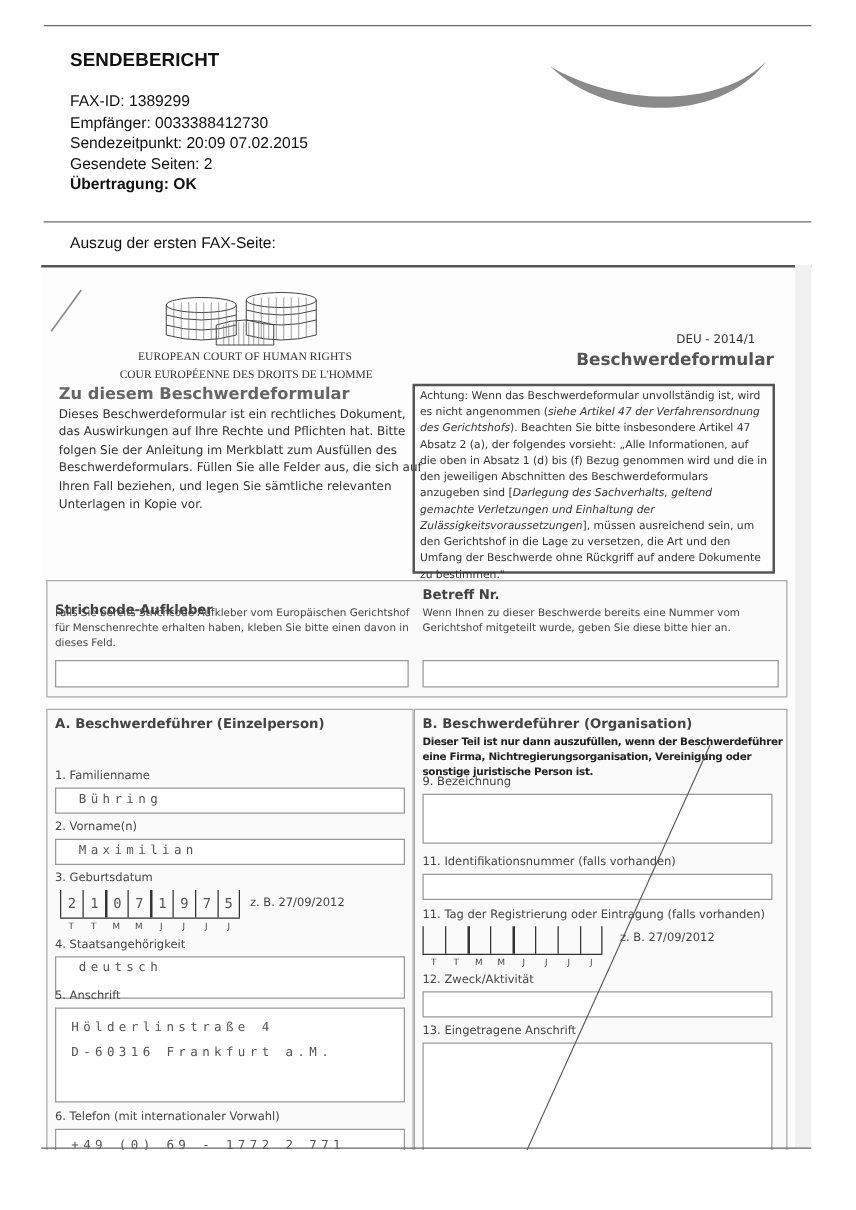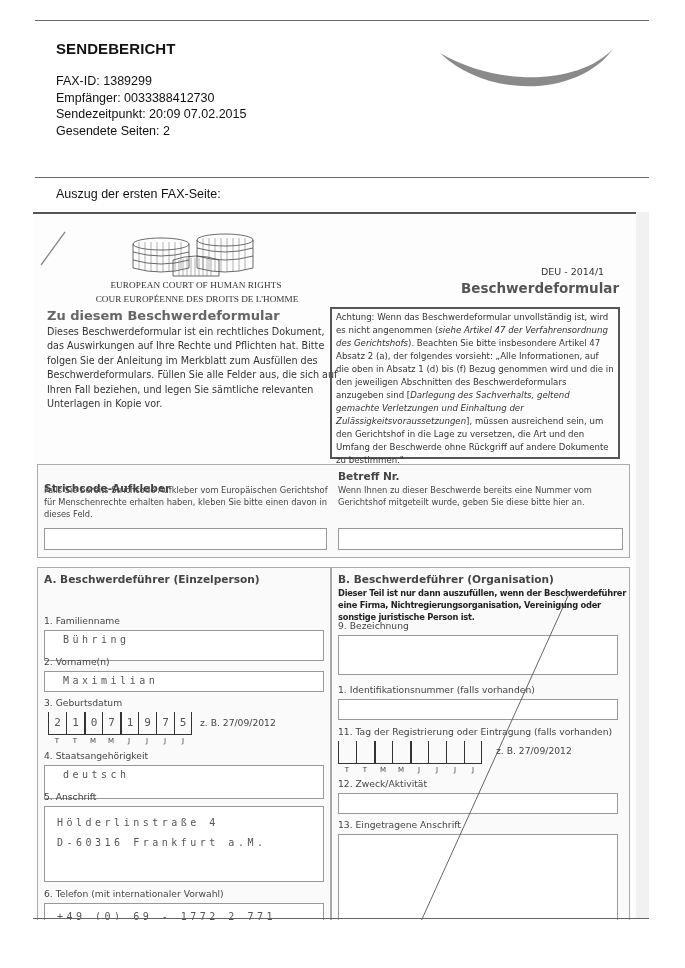--- a/index.html
+++ b/index.html
@@ -50,20 +50,21 @@
 
 <div class="hr" style="top:20px;"></div>
 
 <div class="title">SENDEBERICHT</div>
 
 <div class="meta">
   <div>FAX-ID: 1389299</div>
   <div>Empfänger: 0033388412730</div>
   <div>Sendezeitpunkt: 20:09 07.02.2015</div>
   <div>Gesendete Seiten: 2</div>
+  <div class="ok">Übertragung: OK</div>
 </div>
 
 <div class="logo">
   <svg width="225" height="70" style="position:absolute;left:0;top:0;">
     <path d="M12 26 C 60 72, 150 70, 185 22 C 150 58, 70 60, 12 26 Z" fill="#8a8a8a"></path>
   </svg>
 </div>
 
 <div class="hr" style="top:177px;"></div>
 <div class="excerpt-label">Auszug der ersten FAX-Seite:</div>
@@ -130,21 +131,21 @@
 
     <div class="sec-h" style="left:300px;top:5px;">Betreff Nr.</div>
     <div class="sec-t" style="left:300px;top:19px;width:285px;">Wenn Ihnen zu dieser Beschwerde bereits eine Nummer vom Gerichtshof mitgeteilt wurde, geben Sie diese bitte hier an.</div>
     <div class="fbox" style="left:300px;top:63px;width:285px;height:22px;"></div>
   </div>
 
   <div class="section" style="left:4px;top:353px;width:294px;height:360px;">
     <div class="sec-h" style="left:6px;top:5px;">A.   Beschwerdeführer (Einzelperson)</div>
 
     <div class="flabel" style="left:6px;top:47px;">1.  Familienname</div>
-    <div class="fbox" style="left:6px;top:62px;width:280px;height:31px;">
+    <div class="fbox" style="left:6px;top:62px;width:280px;height:21px;">
       <span class="hw" style="left:18px;top:3px;">Bühring</span>
     </div>
 
     <div class="flabel" style="left:6px;top:88px;">2.  Vorname(n)</div>
     <div class="fbox" style="left:6px;top:103px;width:280px;height:21px;">
       <span class="hw" style="left:18px;top:3px;">Maximilian</span>
     </div>
 
     <div class="flabel" style="left:6px;top:129px;">3.  Geburtsdatum</div>
     <div class="datebox" style="left:10px;top:144px;">
@@ -186,21 +187,21 @@
     </div>
   </div>
 
   <div class="section" style="left:298px;top:353px;width:299px;height:360px;">
     <div class="sec-h" style="left:6px;top:5px;">B.   Beschwerdeführer (Organisation)</div>
     <div class="sec-tb" style="left:6px;top:19px;width:290px;">Dieser Teil ist nur dann auszufüllen, wenn der Beschwerdeführer eine Firma, Nichtregierungsorganisation, Vereinigung oder sonstige juristische Person ist.</div>
 
     <div class="flabel" style="left:6px;top:52px;">9.  Bezeichnung</div>
     <div class="fbox" style="left:6px;top:67px;width:280px;height:40px;"></div>
 
-    <div class="flabel" style="left:6px;top:116px;">1.  Identifikationsnummer (falls vorhanden)</div>
+    <div class="flabel" style="left:6px;top:116px;">11.  Identifikationsnummer (falls vorhanden)</div>
     <div class="fbox" style="left:6px;top:131px;width:280px;height:21px;"></div>
 
     <div class="flabel" style="left:6px;top:158px;">11.  Tag der Registrierung oder Eintragung (falls vorhanden)</div>
     <div class="datebox" style="left:6px;top:173px;">
       <div class="cell"></div>
       <div class="cell"></div>
       <div class="cell thick"></div>
       <div class="cell"></div>
       <div class="cell thick"></div>
       <div class="cell"></div>

